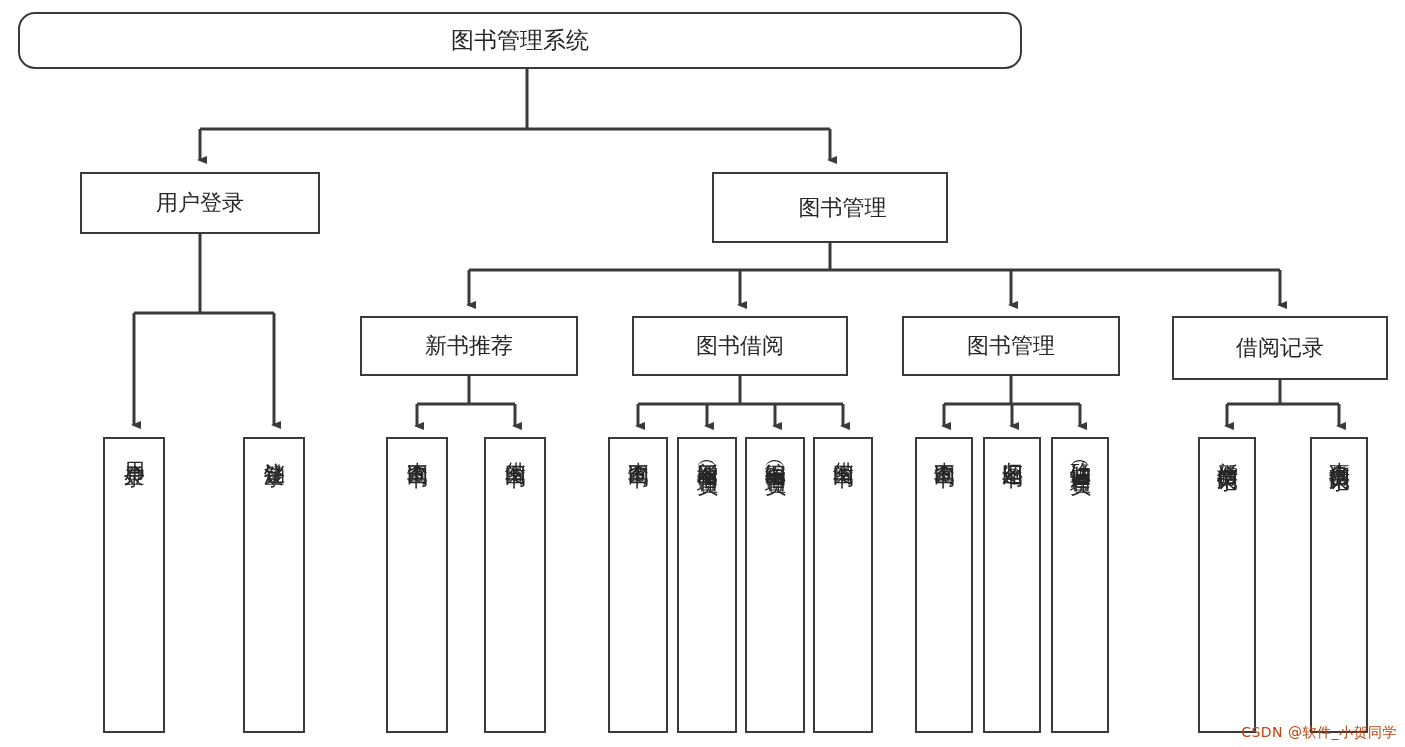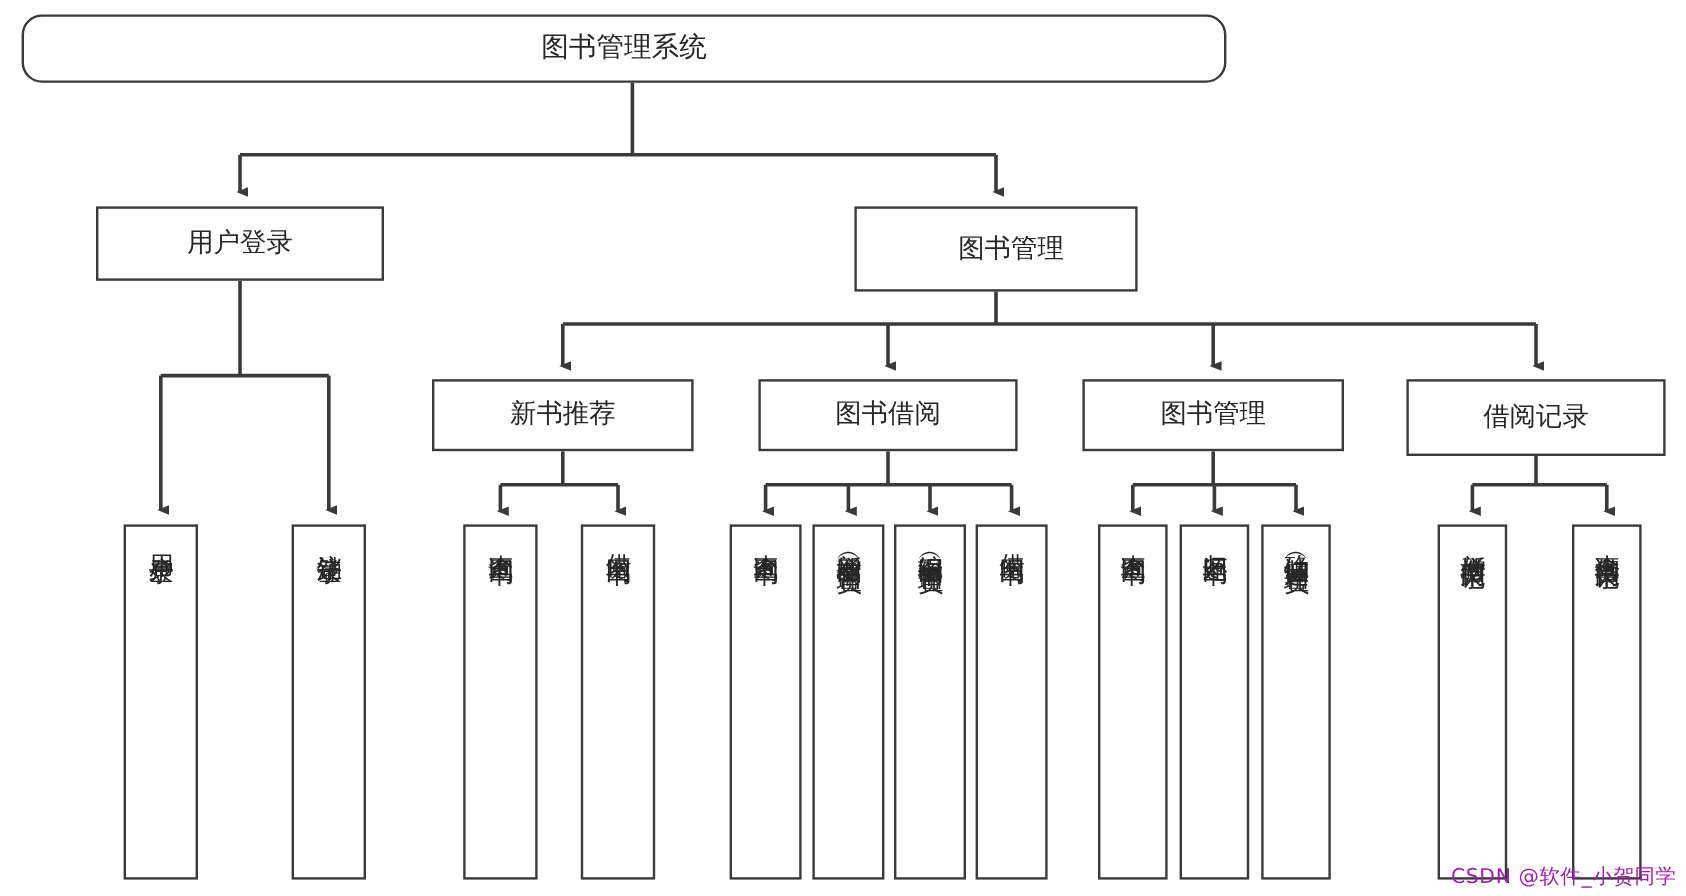--- a/index.html
+++ b/index.html
@@ -61,22 +61,22 @@
     display: block;
   }
   .hlabel {
     display: block;
     white-space: nowrap;
   }
   #watermark {
     position: absolute;
     right: 8px;
     bottom: 5px;
-    font-size: 17px;
-    color: #a21caf;
+    font-size: 14px;
+    color: #c2410c;
     letter-spacing: 0.5px;
     white-space: nowrap;
     user-select: none;
   }
 </style>
 </head>
 <body>
 
 <div id="canvas">
 

